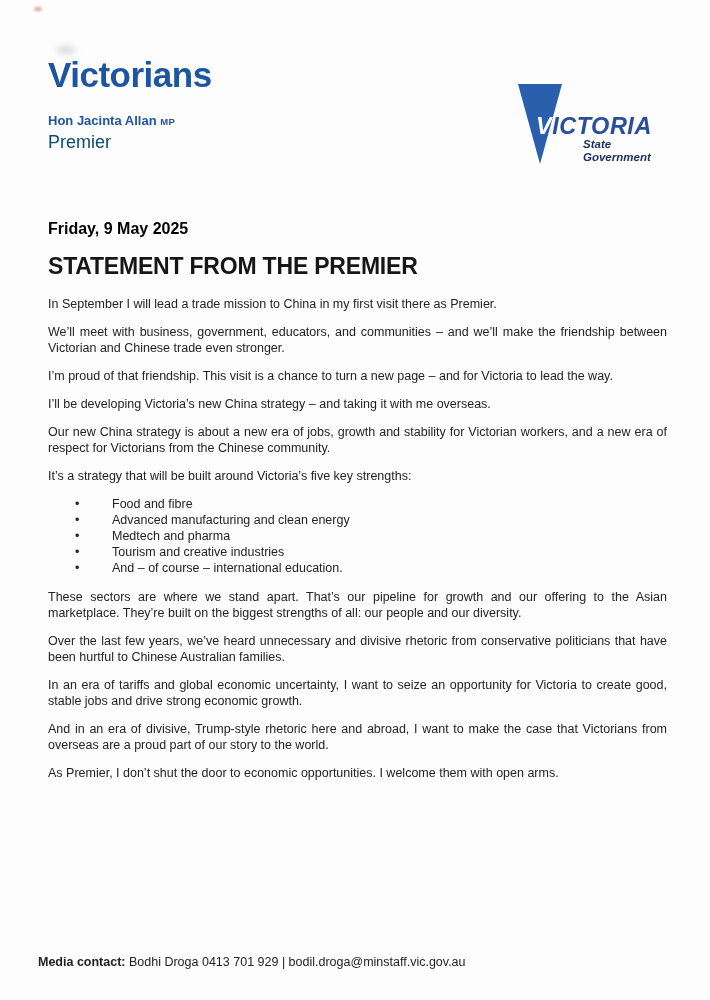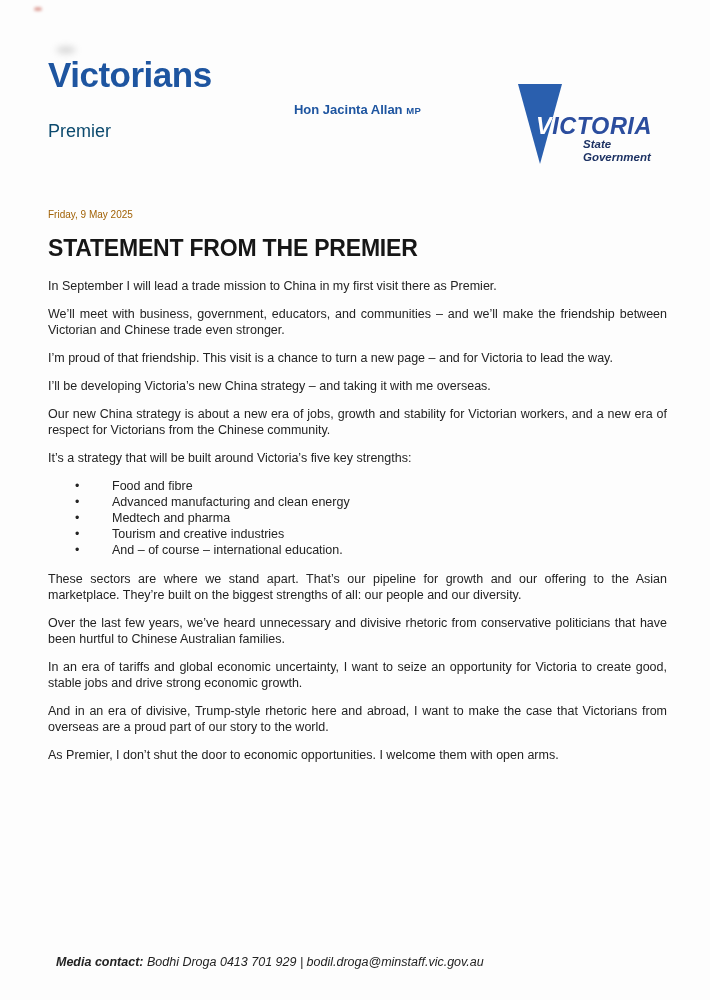--- a/index.html
+++ b/index.html
@@ -23,47 +23,47 @@
     background: #c4574a; border-radius: 50%; filter: blur(1.5px); opacity: .55;
   }
   .content { position: absolute; left: 48px; top: 0; width: 619px; }
 
   
   .masthead {
     margin-top: 56px;
     font-size: 35px; font-weight: bold; letter-spacing: -0.5px;
     color: #1e55a0; line-height: 1.1;
   }
-  .author { margin-top: 7px; font-size: 13px; font-weight: bold; color: #1e55a0; text-align: center; }
+  .author { margin-top: 18px; font-size: 13px; font-weight: bold; color: #1e55a0; }
   .author-suffix { font-size: 9.5px; font-weight: bold; color: #1e55a0; letter-spacing: .3px; }
   .role { margin-top: 4px; font-size: 18px; color: #0c4a6e; }
 
   .logo { position: absolute; left: 493px; top: 76px; width: 175px; height: 100px; font-style: italic; }
 
   
-  .date { margin-top: 67px; font-size: 10px; color: #a16207; }
+  .date { margin-top: 67px; font-size: 16px; color: #000000; font-weight: bold; }
   .doc-title {
     margin-top: 15px; margin-bottom: 16px;
     font-size: 23px; font-weight: bold; color: #161616; letter-spacing: -0.2px;
   }
   .para {
     margin: 0 0 12px 0;
     font-size: 12.5px; line-height: 16px;
     text-align: justify; color: #232323;
   }
   .bullets { list-style: none; margin: 2px 0 13px 0; padding: 0 0 0 27px; }
   .bullets li { position: relative; padding-left: 37px; font-size: 12.5px; line-height: 16px; color: #232323; }
   .bullets li .dot {
     position: absolute; left: 0; top: 0; font-size: 12.5px; color: #232323;
   }
 
   
   .footer {
-    position: absolute; left: 56px; top: 955px; width: 619px;
-    font-size: 12.5px; color: #232323; font-style: italic;
+    position: absolute; left: 38px; top: 955px; width: 619px;
+    font-size: 12.5px; color: #232323;
   }
   .footer-label { font-weight: bold; }
 </style>
 </head>
 <body>
 
 <div class="page">
 
   <div class="artifact-red"></div>
   <div class="artifact-smudge"></div>

